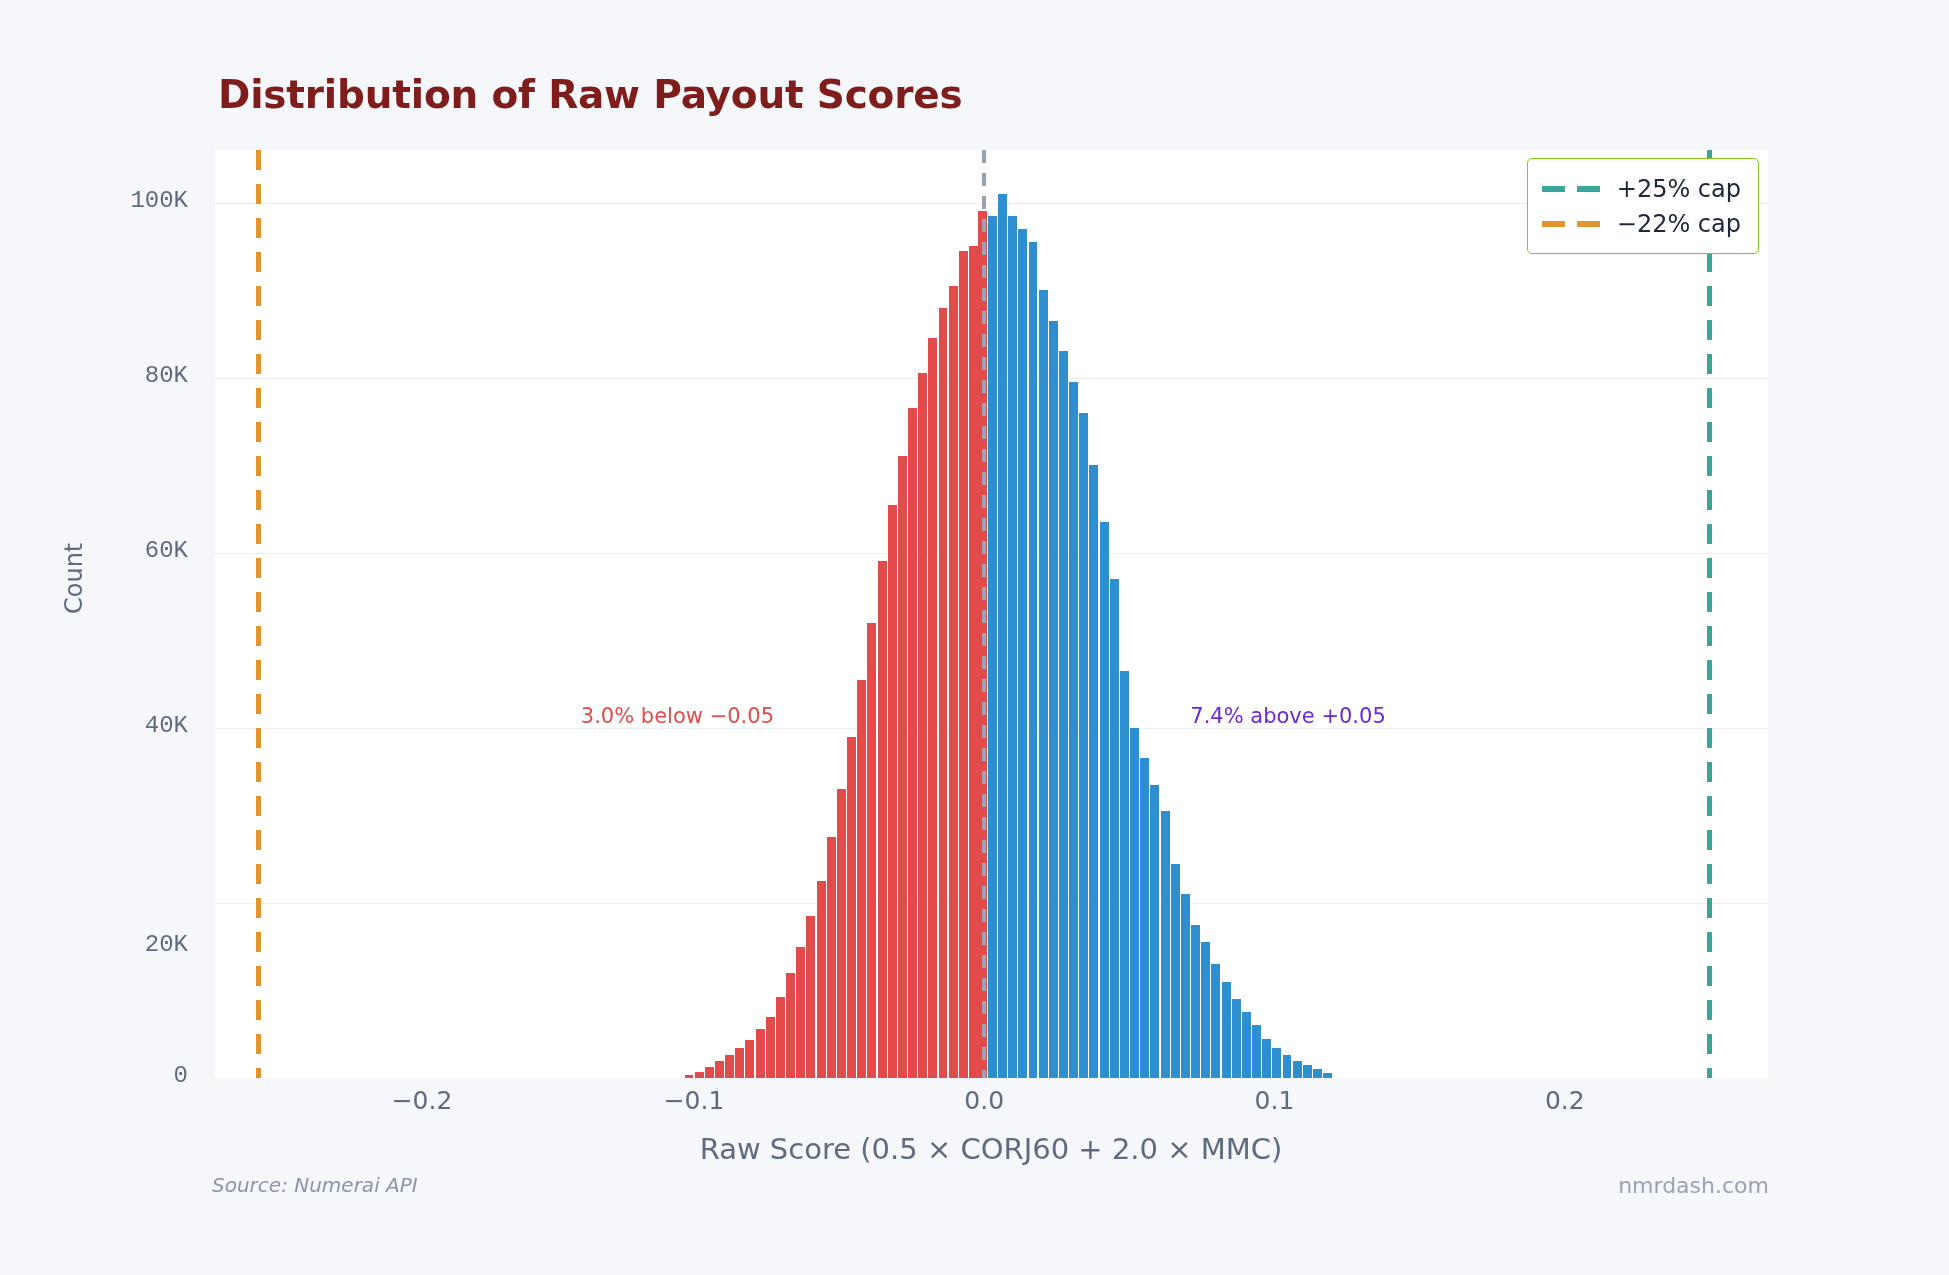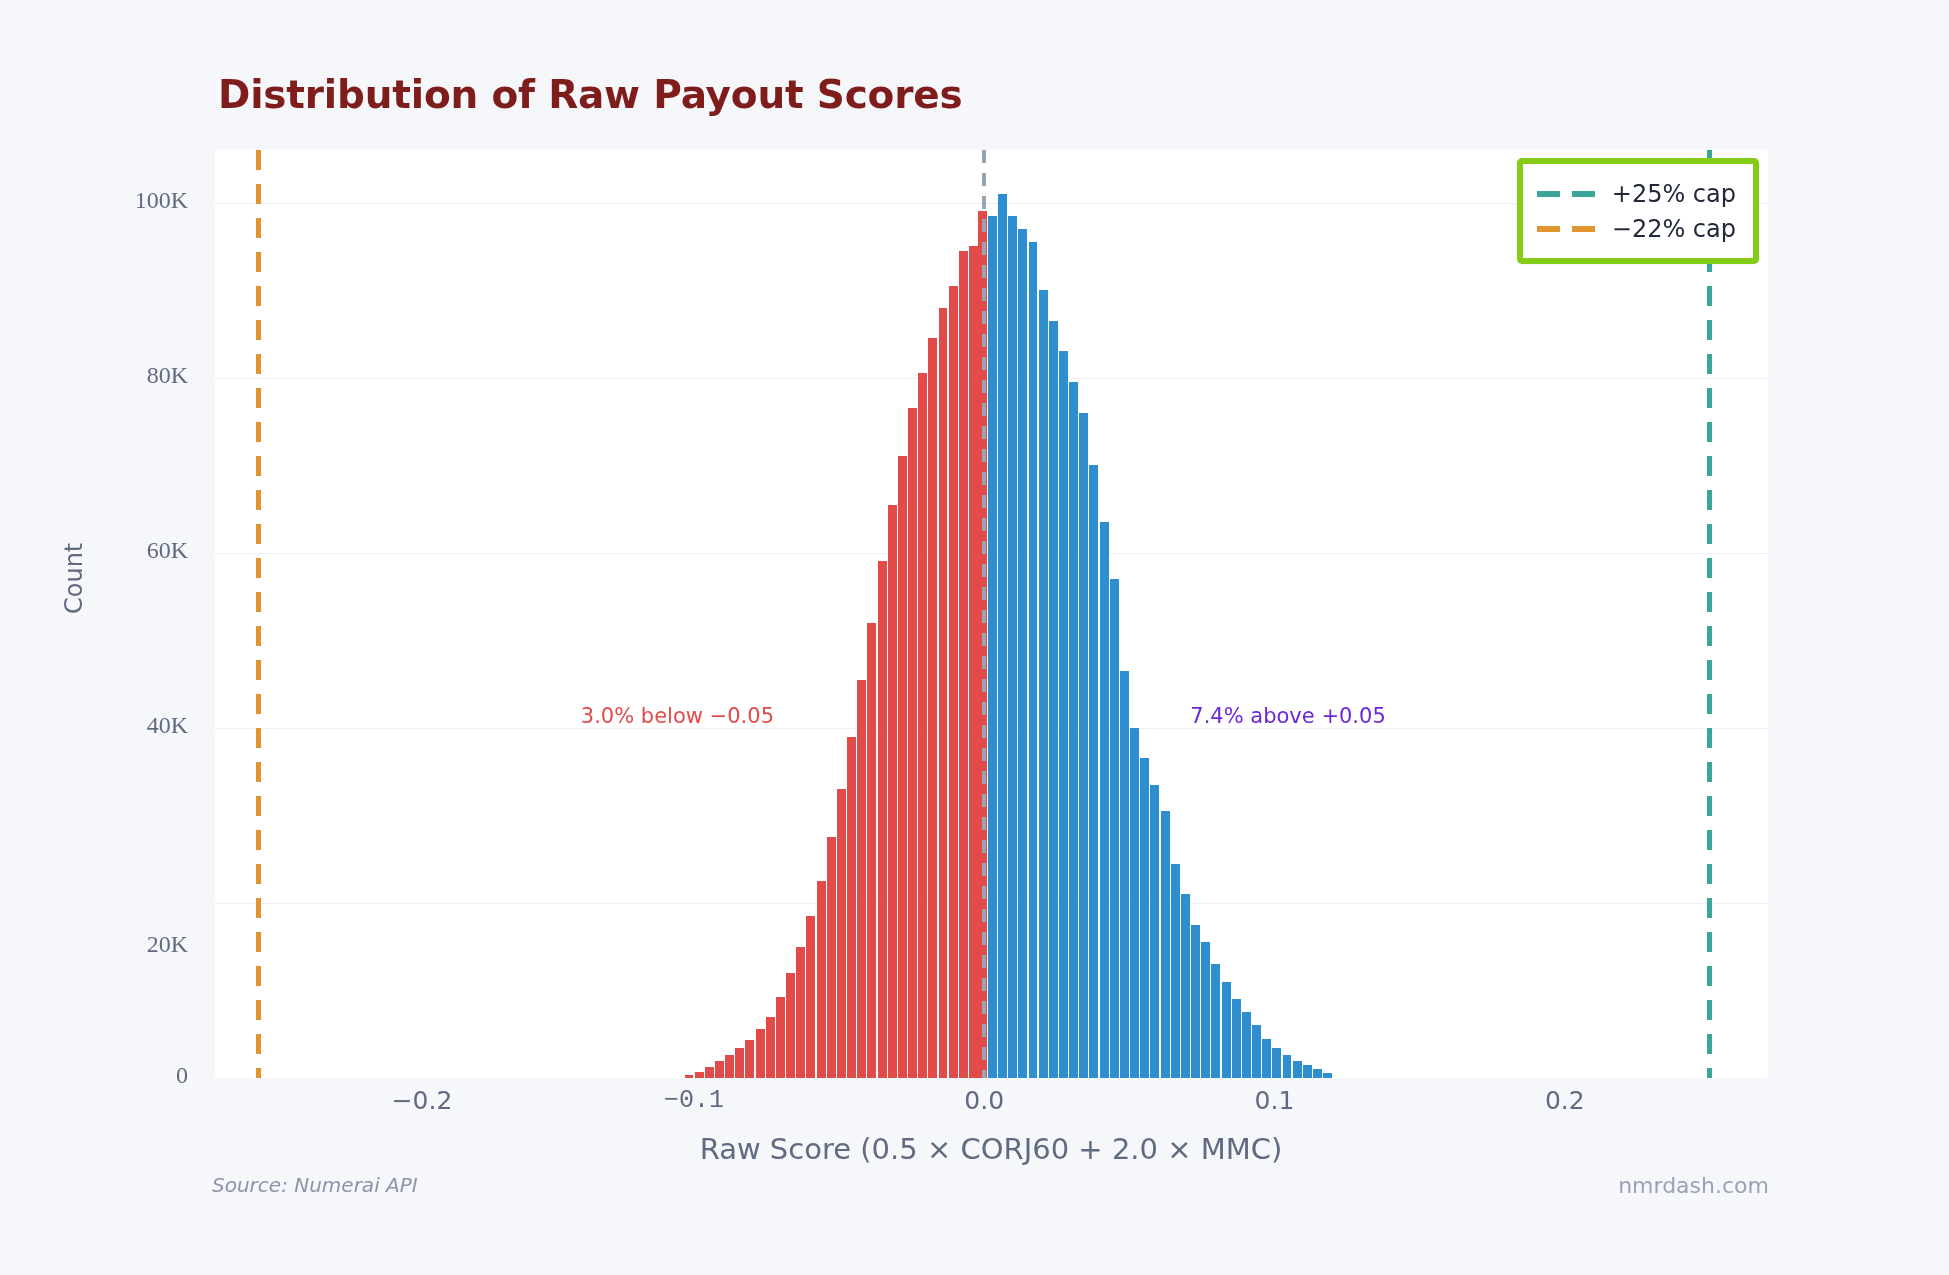--- a/index.html
+++ b/index.html
@@ -105,21 +105,21 @@
   }
   #annotation-left  { color: #e34a4a; left: 287px; top: 414px; }
   #annotation-right { color: #6d28d9; left: 702px; top: 414px; text-align: right; }
 
   
   #legend {
     position: absolute;
     right: 9px;
     top: 8px;
     background: #ffffff;
-    border: 6px solid #84cc16;
+    border: 1px solid #84cc16;
     border-radius: 5px;
     padding: 12px 17px 12px 14px;
     box-shadow: 0 1px 2px rgba(30,40,60,0.05);
   }
   .legend-row {
     display: flex;
     align-items: center;
     height: 35px;
   }
   .legend-dash {
@@ -148,21 +148,21 @@
   }
 
   
   .ytick {
     position: absolute;
     right: 1761px;          
     text-align: right;
     font-size: 24px;
     color: #5f6b80;
     white-space: nowrap;
-    font-family: Liberation Serif, serif;
+    font-family: Liberation Mono, monospace;
   }
   .xtick {
     position: absolute;
     top: 1086px;
     transform: translateX(-50%);
     font-size: 25px;
     color: #5f6b80;
     white-space: nowrap;
     font-family: "DejaVu Sans", sans-serif;
   }
@@ -314,21 +314,21 @@
       </div>
       <div class="legend-row">
         <span class="legend-dash dash-orange"></span>
         <span class="legend-label">−22% cap</span>
       </div>
     </div>
   </div>
 
   <div id="x-axis-ticks">
       <div class="xtick" style="left: 422px;">−0.2</div>
-      <div class="xtick" style="left: 694px; font-family: Liberation Mono, monospace;">−0.1</div>
+      <div class="xtick" style="left: 694px;">−0.1</div>
       <div class="xtick" style="left: 984.2px;">0.0</div>
       <div class="xtick" style="left: 1274.5px;">0.1</div>
       <div class="xtick" style="left: 1564.8px; text-align: center;">0.2</div>
     </div>
   <div id="xlabel">Raw Score (0.5 × CORJ60 + 2.0 × MMC)</div>
 
   <div id="source-note">Source: Numerai API</div>
   <div id="watermark">nmrdash.com</div>
 
 </div>

